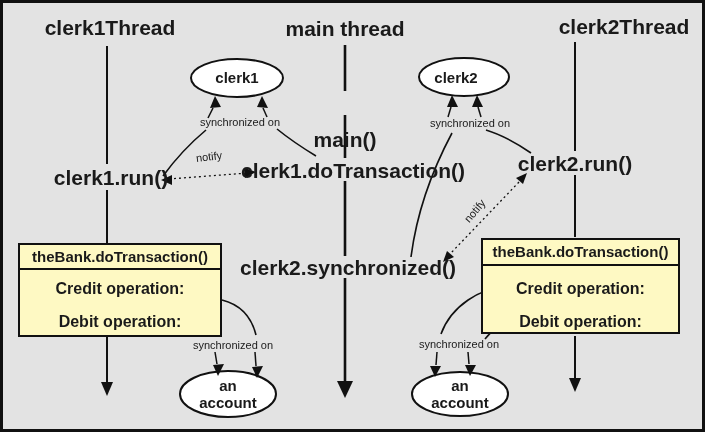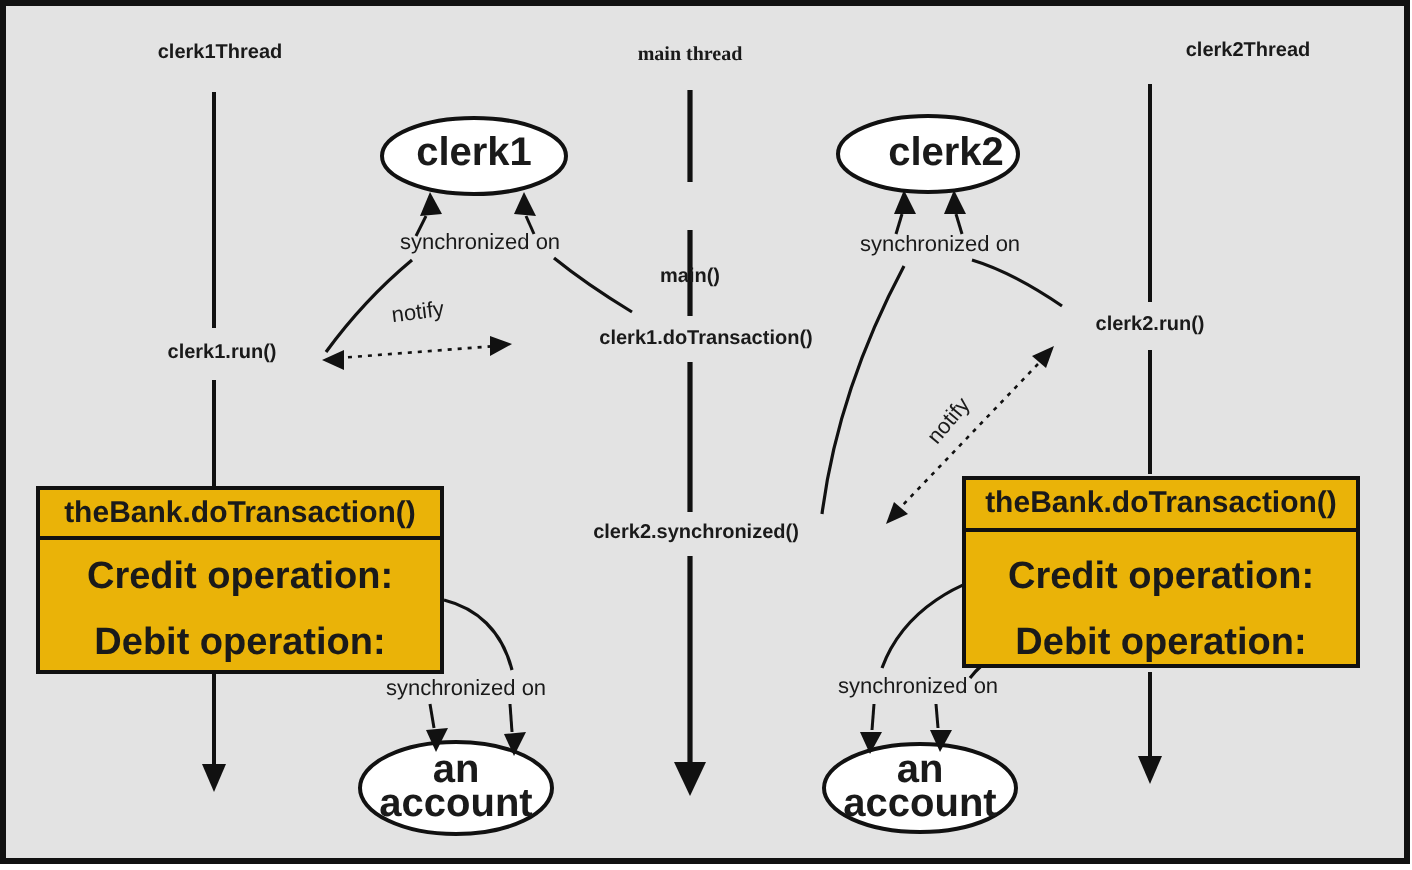--- a/index.html
+++ b/index.html
@@ -9,44 +9,44 @@
     font-family:"Liberation Sans",sans-serif;
     color:#1a1a1a;overflow:hidden;
   }
   #frame{
     position:absolute;left:0;top:0;width:699px;height:426px;
     border:3px solid #111;background:#e3e3e3;
   }
   svg{position:absolute;left:0;top:0;}
   .lbl{
     position:absolute;transform:translate(-50%,-50%);
-    font-weight:700;font-size:10px;white-space:nowrap;line-height:1;
+    font-weight:700;font-size:21px;white-space:nowrap;line-height:1;
   }
   .ann{
     position:absolute;transform:translate(-50%,-50%);
     font-weight:400;font-size:11px;white-space:nowrap;line-height:1;
   }
   .ann.rot7{transform:translate(-50%,-50%) rotate(-7deg);}
   .ann.rot50{transform:translate(-50%,-50%) rotate(-50deg);}
   .ellipse-label{
     position:absolute;transform:translate(-50%,-50%);
-    font-weight:700;font-size:20px;text-align:center;line-height:17px;
+    font-weight:700;font-size:15px;text-align:center;line-height:17px;
   }
   .bankbox{
-    position:absolute;background:#eab308;border:2px solid #111;box-sizing:border-box;
+    position:absolute;background:#fef9c3;border:2px solid #111;box-sizing:border-box;
   }
   .bankbox .title{
     position:absolute;left:0;right:0;top:0;height:23px;
     display:flex;align-items:center;justify-content:center;
     font-weight:700;font-size:15px;
   }
   .bankbox .divider{position:absolute;left:0;right:0;height:2px;background:#111;}
   .bankbox .op{
     position:absolute;left:0;right:0;height:18px;line-height:18px;
-    text-align:center;font-weight:700;font-size:19px;
+    text-align:center;font-weight:700;font-size:16px;
   }
 </style>
 </head>
 <body>
 
 <div id="frame"></div>
 
 <svg width="706" height="435" viewBox="0 0 706 435">
 
   <g stroke="#111" stroke-width="2" fill="none">
@@ -104,31 +104,31 @@
   <line x1="169" y1="179" x2="248" y2="173" stroke="#111" stroke-width="1.3" stroke-dasharray="2 3"></line>
   <polygon points="172,175 172,185 161,180" fill="#111"></polygon>
   <polygon points="245,168 245,178 256,172" fill="#111"></polygon>
 
   <line x1="519" y1="182" x2="450" y2="254" stroke="#111" stroke-width="1.3" stroke-dasharray="2 3"></line>
   <polygon points="527,173 523,184 516,178" fill="#111"></polygon>
   <polygon points="443,262 454,257 447,251" fill="#111"></polygon>
 </svg>
 
 <div class="lbl" style="left:110px;top:27px;">clerk1Thread</div>
-<div class="lbl" style="left:345px;top:28px;font-family:Liberation Serif, serif;">main thread</div>
+<div class="lbl" style="left:345px;top:28px;">main thread</div>
 <div class="lbl" style="left:576px;top:26px;margin-left:48px;">clerk2Thread</div>
 
 <div class="lbl" style="left:345px;top:103px;margin-top:36px;">main()</div>
 <div class="lbl" style="left:111px;top:177px;text-align:right;">clerk1.run()</div>
 <div class="lbl" style="left:353px;top:170px;text-align:center;">clerk1.doTransaction()</div>
 <div class="lbl" style="left:575px;top:163px;">clerk2.run()</div>
 <div class="lbl" style="left:348px;top:267px;">clerk2.synchronized()</div>
 
 <div class="ellipse-label" style="left:237px;top:77px;">clerk1</div>
-<div class="ellipse-label" style="left:473px;top:77px;text-align:right;">clerk2</div>
+<div class="ellipse-label" style="left:456px;top:77px;text-align:right;">clerk2</div>
 <div class="ellipse-label" style="left:228px;top:394px;">
   <div>an</div>
   <div>account</div>
 </div>
 <div class="ellipse-label" style="left:460px;top:394px;">
   <div>an</div>
   <div>account</div>
 </div>
 
 <div class="ann" style="left:240px;top:122px;">synchronized on</div>

